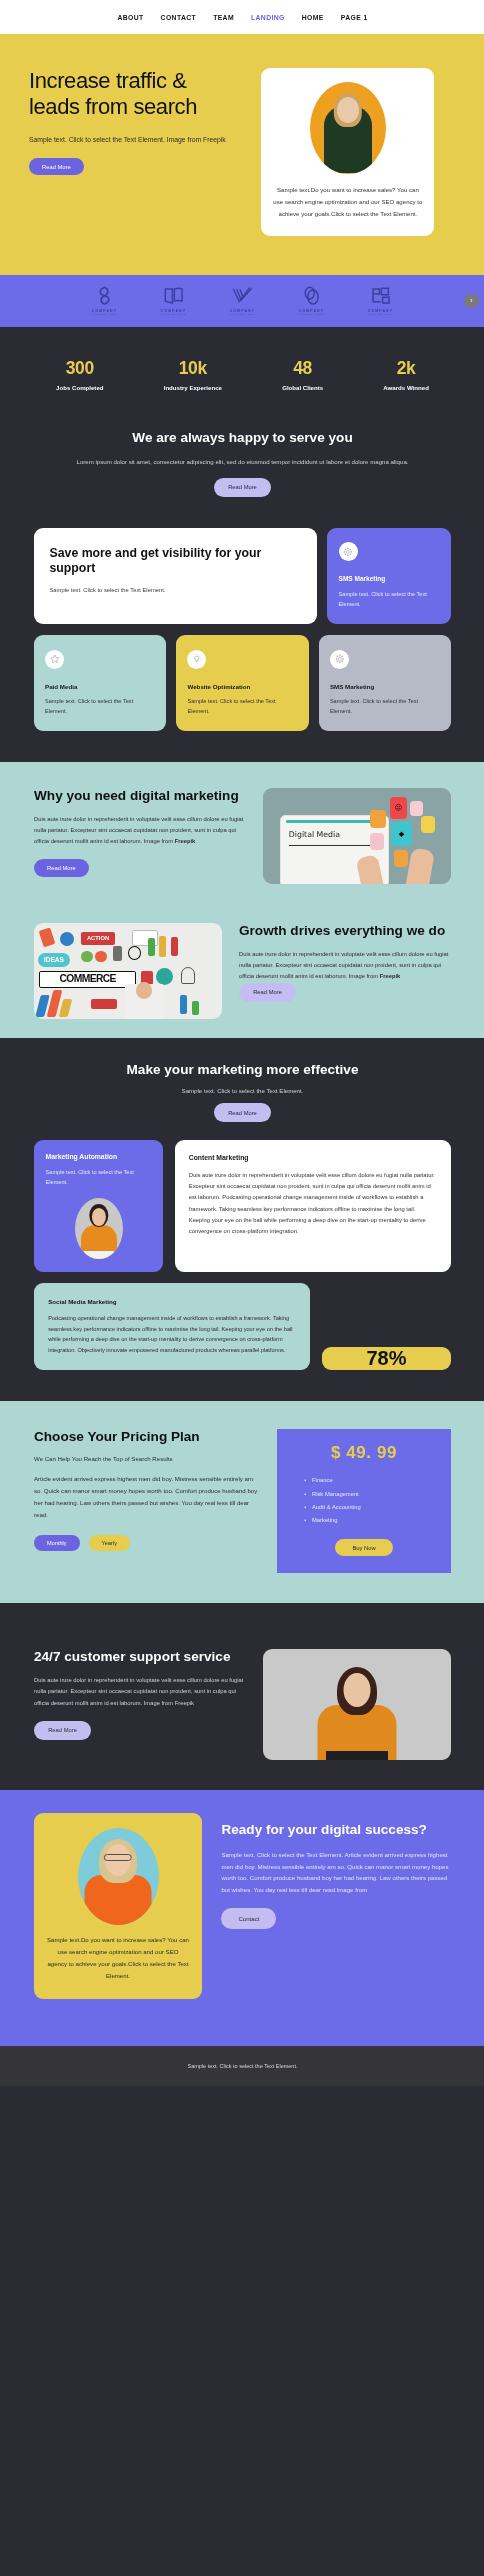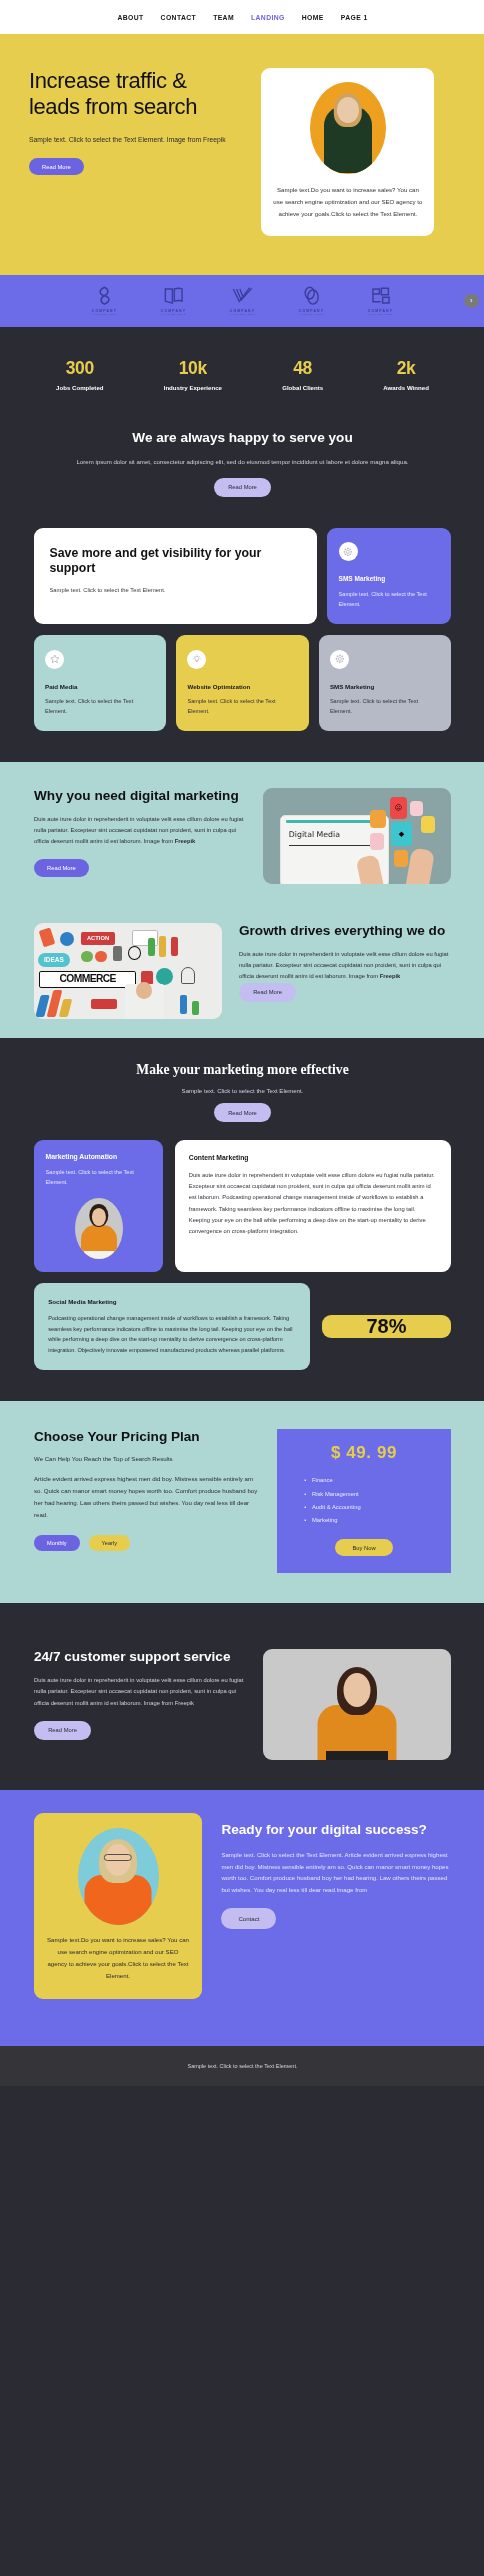--- a/index.html
+++ b/index.html
@@ -258,40 +258,40 @@
   }
   .hand {
     position:absolute; background:#e9bd9c; border-radius:9px;
   }
   .img-commerce { background:#ececea; }
   .scribble { position:absolute; border-radius:1.9px; }
 
   
   .dark-sec { background:#2b2b33; padding:23px 34px 31px 34px; }
   .dark-sec .center { text-align:center; }
-  .dark-sec h2 { font-size:13.6px; color:#ffffff; line-height:1.28; font-weight:bold;font-family:Liberation Serif, serif; }
+  .dark-sec h2 { font-size:13.6px; color:#ffffff; line-height:1.28; font-weight:bold; }
   .dark-sec .sub { margin-top:9px; font-size:6.1px; color:#d2d2da; }
   .eff-row { display:flex; gap:11.6px; margin-top:18px; align-items:stretch; }
   .eff-purple {
     background:#6c6ce8; border-radius:9px; width:129px; flex-shrink:0;
     padding:13px 11.6px;
   }
   .eff-purple h4 { font-size:6.8px; color:#fff; font-weight:bold; }
   .eff-purple p  { margin-top:7.1px; font-size:5.6px; line-height:1.8; color:#e6e6fb; }
   .eff-avatar {
     width:48px; height:61px; border-radius:50%; margin:10.3px auto 0 auto;
     background:#c8c8c8; position:relative; overflow:hidden;
   }
   .eff-avatar .b { position:absolute; left:50%; transform:translateX(-50%); }
   .eff-white {
     background:#ffffff; border-radius:9px; flex:1; padding:14.2px 14.2px;
   }
   .eff-white h4 { font-size:6.8px; color:#16161a; font-weight:bold; }
   .eff-white p  { margin-top:8.4px; font-size:5.8px; line-height:1.95; color:#33333a; }
-  .eff-row2 { display:flex; gap:11.6px; margin-top:11.6px; align-items:center; }
+  .eff-row2 { display:flex; gap:11.6px; margin-top:11.6px; align-items:flex-end; }
   .eff-teal {
     background:#aed6d3; border-radius:9px; flex:1; padding:14.2px 14.2px;
   }
   .eff-teal h4 { font-size:6.2px; color:#16161a; font-weight:bold; }
   .eff-teal p  { margin-top:8.4px; font-size:5.6px; line-height:1.9; color:#2c2c30; }
   .eff-yellow {
     background:#e7cd4d; border-radius:9px; width:129px; flex-shrink:0;
     display:flex; align-items:center; justify-content:center;
     font-size:20px; font-weight:bold; color:#111114;
   }

